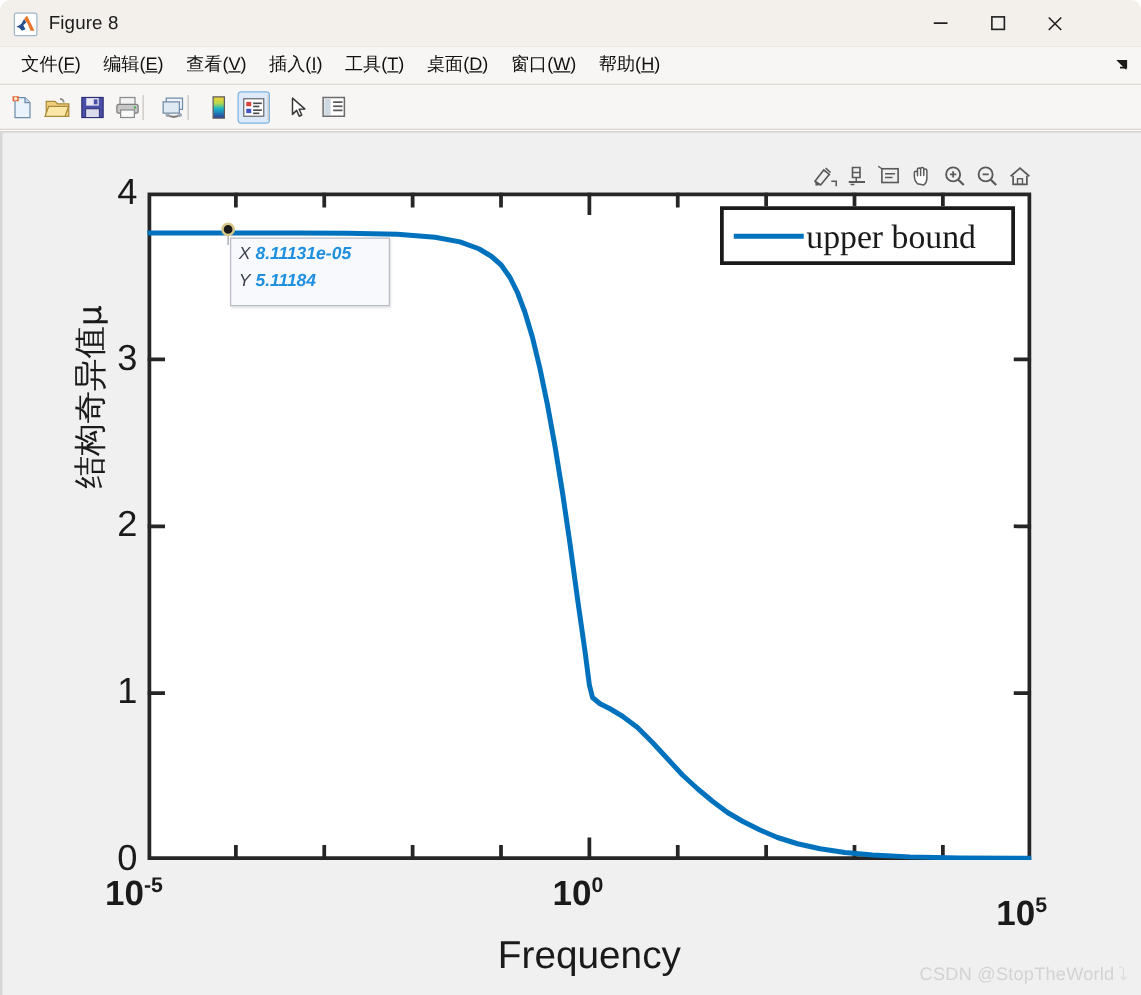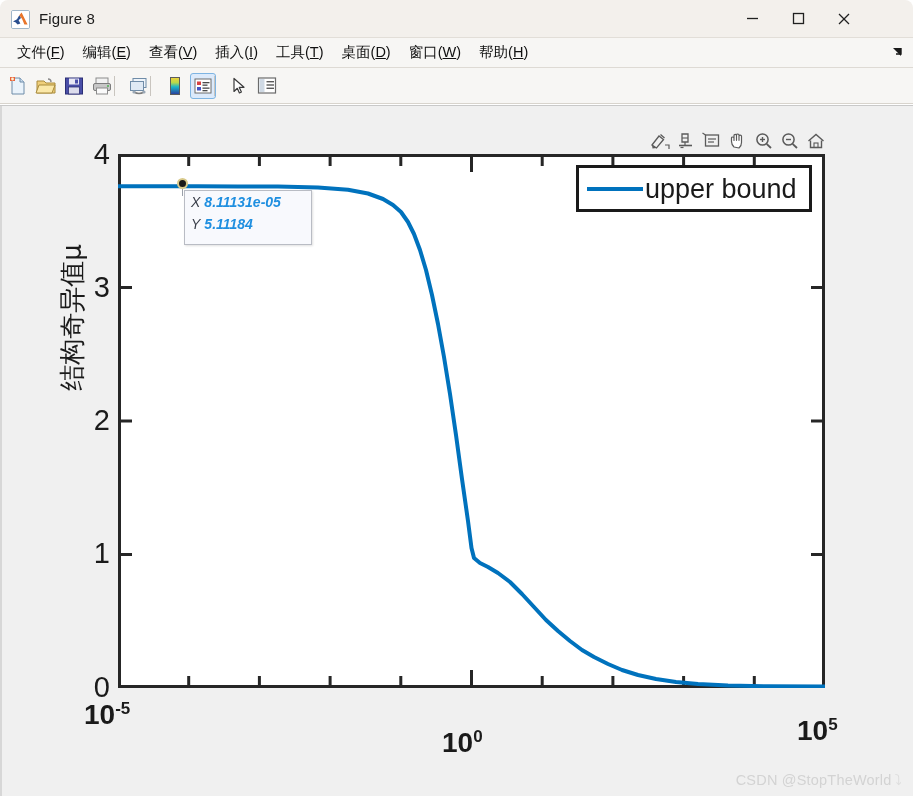--- a/index.html
+++ b/index.html
@@ -251,20 +251,21 @@
     background: #0072bd;
     margin-left: 8px;
     flex: none;
   }
   .legend-label {
     font-size: 27px;
     color: #1a1a1a;
     line-height: 30px;
     margin-left: 2px;
     white-space: nowrap;
+    font-family: Liberation Serif, serif;
   }
 
   
   .datatip {
     position: absolute;
     left: 184px; top: 190px;
     width: 128px;
     height: 55px;
     background: #f8f9fd;
     border: 1px solid #b9bcc4;
@@ -608,28 +609,29 @@
   <div class="ytick-wrap" style="top:272px">
     <div class="ytick">3</div>
   </div>
   <div class="ytick-wrap" style="top:139px">
     <div class="ytick">4</div>
   </div>
 
   <div class="xtick" style="left:84px; top:700px">
     <span>10</span><sup>-5</sup>
   </div>
-  <div class="xtick" style="left:442px; top:728px">
+  <div class="xtick" style="left:442px; top:700px">
     <span>10</span><sup>0</sup>
   </div>
   <div class="xtick" style="left:797px; top:716px">
     <span>10</span><sup>5</sup>
   </div>
 
   <div class="ylabel">结构奇异值μ</div>
+  <div class="xlabel">Frequency</div>
 
   <div class="legend">
     <div class="legend-line"></div>
     <div class="legend-label">upper bound</div>
   </div>
 
   <div class="dt-stem"></div>
   <div class="dt-marker"></div>
   <div class="datatip">
     <div class="dt-row">

